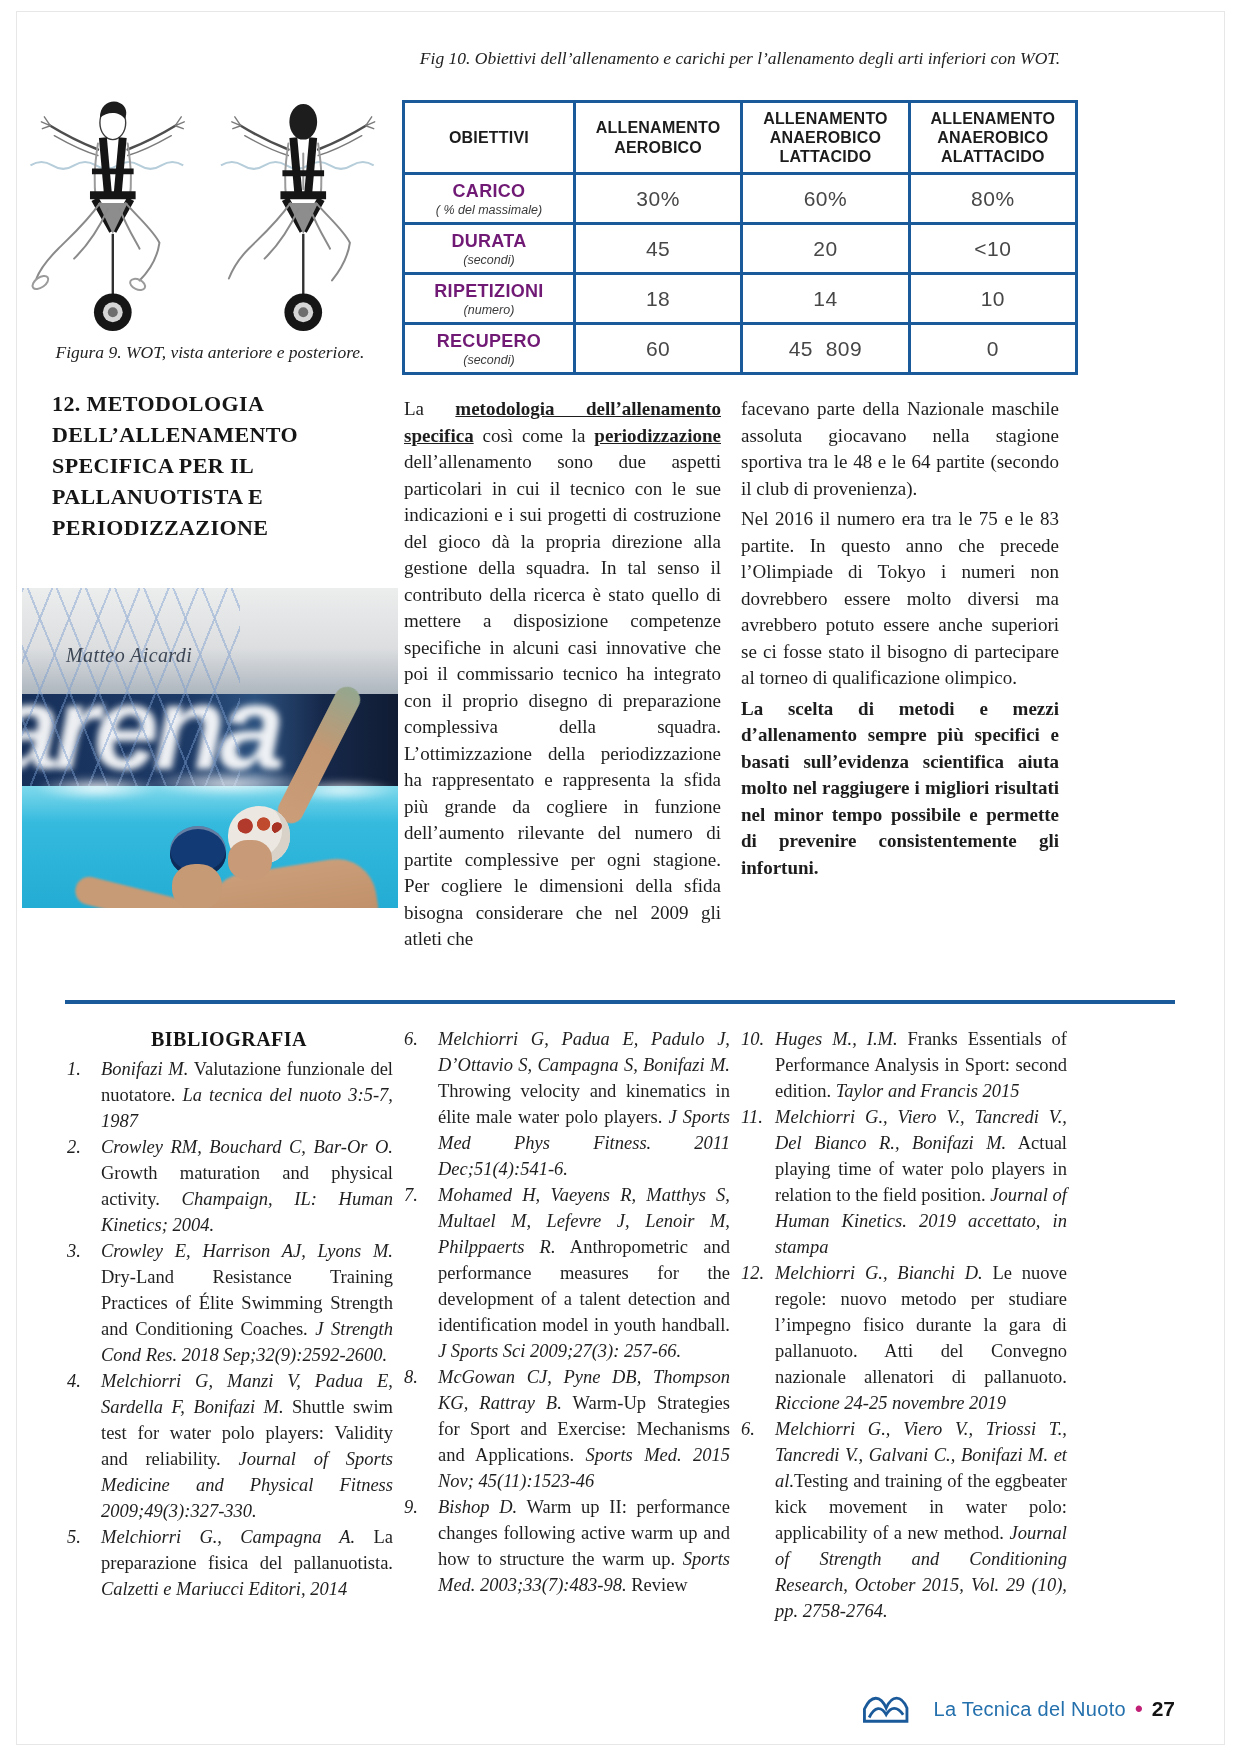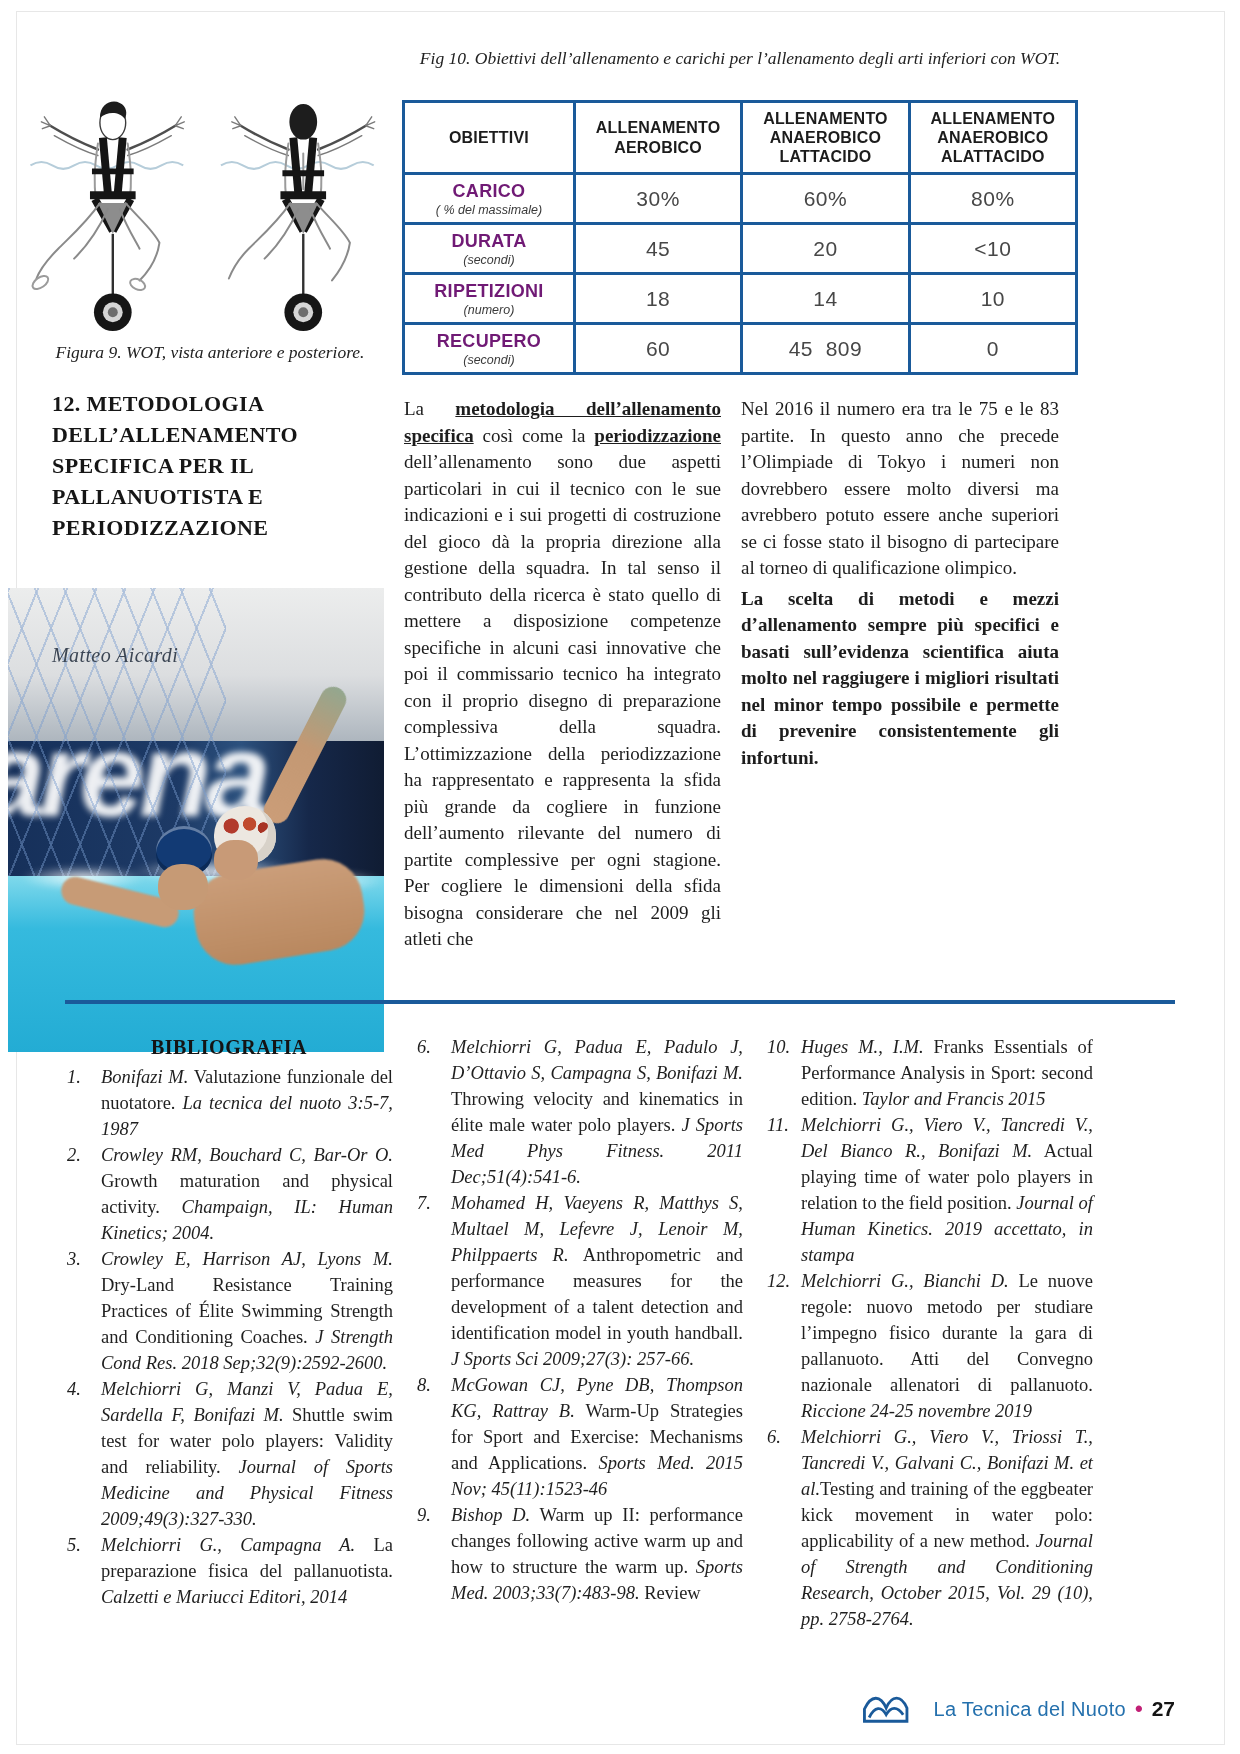--- a/index.html
+++ b/index.html
@@ -57,21 +57,21 @@
   .wot .leg{stroke:#8a8a8a}
   .wot .strap{stroke:#151515;stroke-width:8;fill:none}
   .wot .mid{stroke-width:6}
   .wot .seat{fill:#8d8d8d}
   .wot .rope{stroke:#303030;stroke-width:2.4}
   .wot .w-outer{fill:#161616}
   .wot .w-mid{fill:#d6d6d6}
   .wot .w-core{fill:#6d6d6d}
 
   
-  .photo{position:absolute;left:8px;top:588px;width:376px;height:464px;overflow:hidden;
+  .photo{position:absolute;left:22px;top:588px;width:376px;height:320px;overflow:hidden;
        background:#cfd4d8;}
   .photo-top{position:absolute;left:0;top:0;width:100%;height:34%;
        background:linear-gradient(180deg,#eceded 0%,#dcdee0 55%,#aab3bc 100%);}
   .photo-banner{position:absolute;left:0;top:33%;width:100%;height:30%;
        background:linear-gradient(90deg,#16305a 0%,#1d3a66 45%,#2c517e 62%,#16284a 80%,#101c33 100%);}
   .banner-text{position:absolute;left:-28px;top:-34px;font-family:"Liberation Sans","DejaVu Sans",sans-serif;
        font-weight:bold;font-style:italic;font-size:118px;letter-spacing:-6px;color:rgba(255,255,255,.92);
        filter:blur(3px);white-space:nowrap;}
   .photo-net{position:absolute;left:0;top:0;width:58%;height:64%;opacity:.55;
        background:
@@ -102,21 +102,21 @@
        border-radius:3px;}
   .face-left{position:absolute;left:150px;top:276px;width:50px;height:46px;border-radius:46%;
        background:#c69a75;filter:blur(.6px);}
   .arm-left{position:absolute;left:52px;top:300px;width:120px;height:28px;border-radius:14px;
        background:#c79b76;transform:rotate(14deg);filter:blur(1px);}
   .photo-caption{position:absolute;left:44px;top:56px;font-style:italic;font-size:20px;
        color:#3c4654;letter-spacing:.4px;}
 
   
   .rule{position:absolute;left:65px;top:1000px;width:1110px;height:4px;background:var(--accent);}
-  .biblio{position:absolute;left:65px;top:1026px;width:1002px;display:flex;gap:22px;margin-top:8px;}
+  .biblio{position:absolute;left:65px;top:1026px;width:1002px;display:flex;gap:9px;}
   .biblio-col{width:328px;flex:0 0 328px;font-size:18.5px;line-height:26px;text-align:justify;
        hyphens:auto;-webkit-hyphens:auto;}
   .biblio-heading{text-align:center;font-weight:bold;font-size:20px;letter-spacing:.5px;
        margin-bottom:4px;color:#141414;}
   .ref{display:flex;list-style:none;margin:0 0 0 0;}
   .refnum{flex:0 0 36px;font-style:italic;padding-left:2px;}
   .reftext{flex:1;}
 
   
   .footer{position:absolute;right:65px;top:1692px;display:flex;align-items:center;gap:9px;
@@ -269,20 +269,21 @@
       <div class="cap-tie"></div>
     </div>
   <div class="face-left"></div>
   <div class="photo-caption">Matteo Aicardi</div>
 </div>
 
 <div class="col col-mid">
   <p><span>La </span><span class="b u">metodologia dell’allenamento specifica</span><span> così come la </span><span class="b u">periodizzazione</span><span> dell’allenamento sono due aspetti particolari in cui il tecnico con le sue indicazioni e i sui progetti di costruzione del gioco dà la propria direzione alla gestione della squadra. In tal senso il contributo della ricerca è stato quello di mettere a disposizione competenze specifiche in alcuni casi innovative che poi il commissario tecnico ha integrato con il proprio disegno di preparazione complessiva della squadra. L’ottimizzazione della periodizzazione ha rappresentato e rappresenta la sfida più grande da cogliere in funzione dell’aumento rilevante del numero di partite complessive per ogni stagione. Per cogliere le dimensioni della sfida bisogna considerare che nel 2009 gli atleti che</span></p>
 </div>
 <div class="col col-right">
+  <p><span>facevano parte della Nazionale maschile assoluta giocavano nella stagione sportiva tra le 48 e le 64 partite (secondo il club di provenienza).</span></p>
   <p><span>Nel 2016 il numero era tra le 75 e le 83 partite. In questo anno che precede l’Olimpiade di Tokyo i numeri non dovrebbero essere molto diversi ma avrebbero potuto essere anche superiori se ci fosse stato il bisogno di partecipare al torneo di qualificazione olimpico.</span></p>
   <p><span class="b">La scelta di metodi e mezzi d’allenamento sempre più specifici e basati sull’evidenza scientifica aiuta molto nel raggiugere i migliori risultati nel minor tempo possibile e permette di prevenire consistentemente gli infortuni.</span></p>
 </div>
 
 <div class="rule"></div>
 
 <div class="biblio">
   <div class="biblio-col">
     <div class="biblio-heading">BIBLIOGRAFIA</div>
     <ul>

